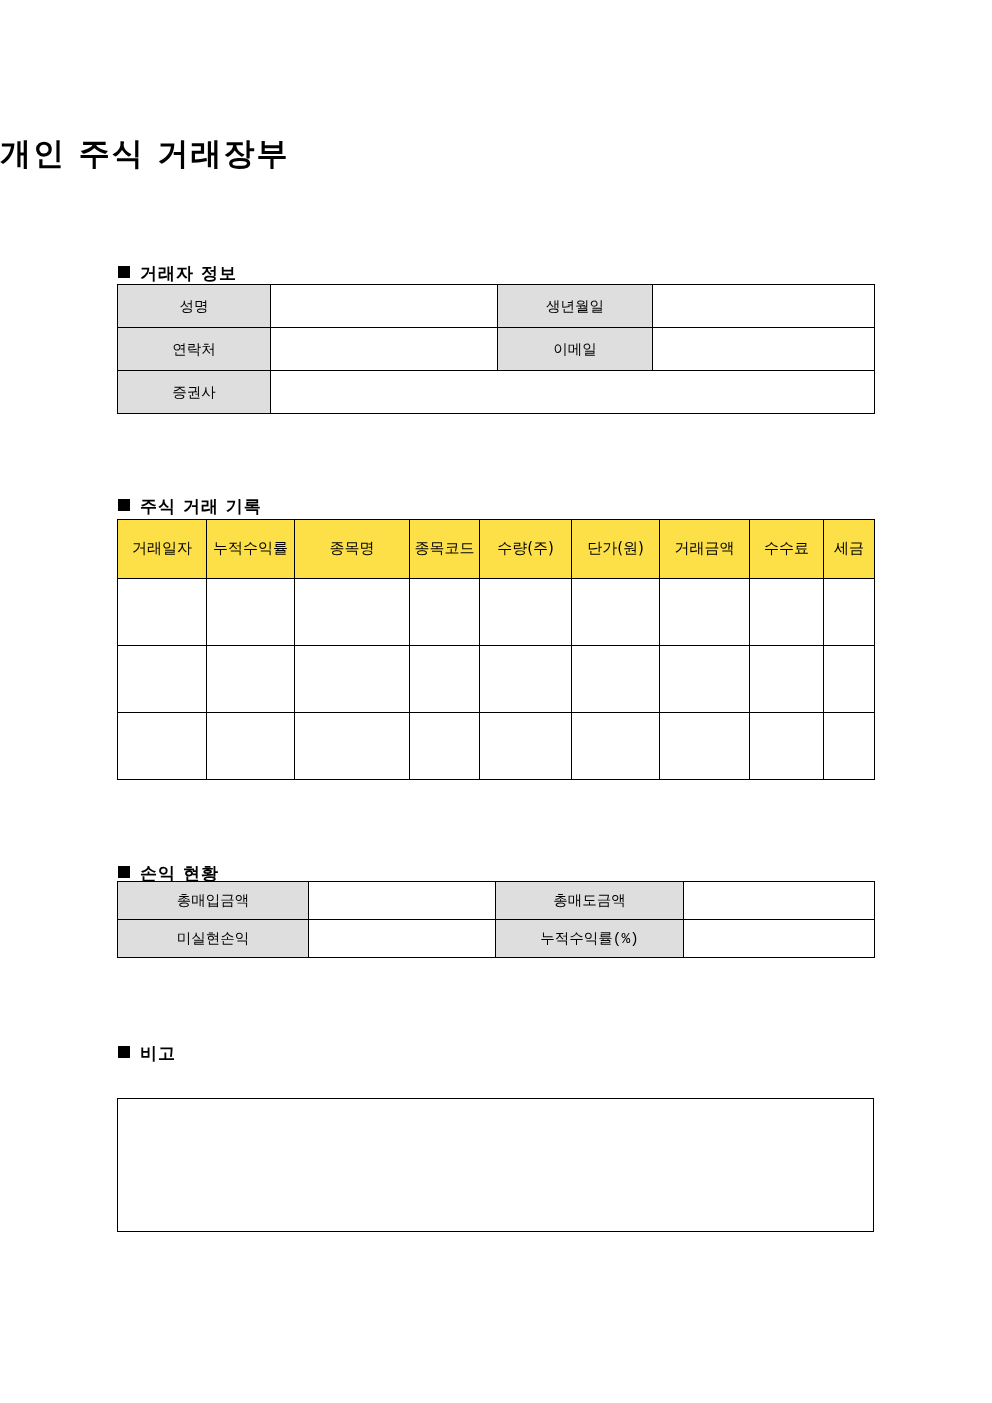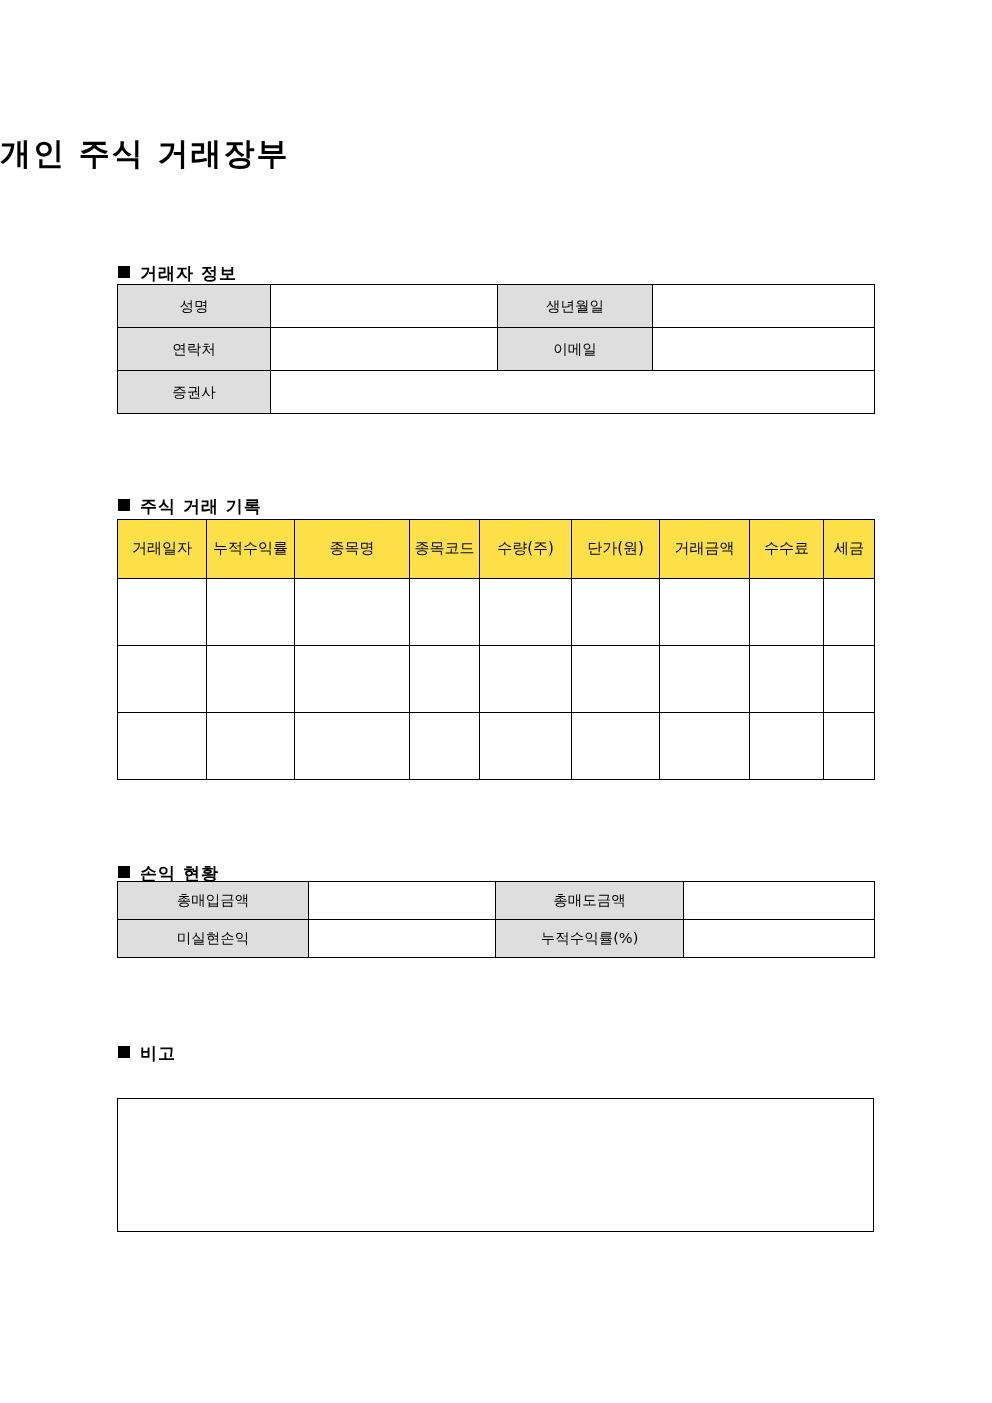--- a/index.html
+++ b/index.html
@@ -91,20 +91,21 @@
   }
   #transaction-table td.cell {
     background: #ffffff;
     height: 66px;
   }
   
   #pnl-table {
     left: 117px;
     top: 881px;
     width: 757px;
+    font-family: Liberation Mono, monospace;
   }
   #pnl-table td {
     height: 37px;
   }
   
   #remarks-box {
     position: absolute;
     left: 117px;
     top: 1098px;
     width: 757px;

